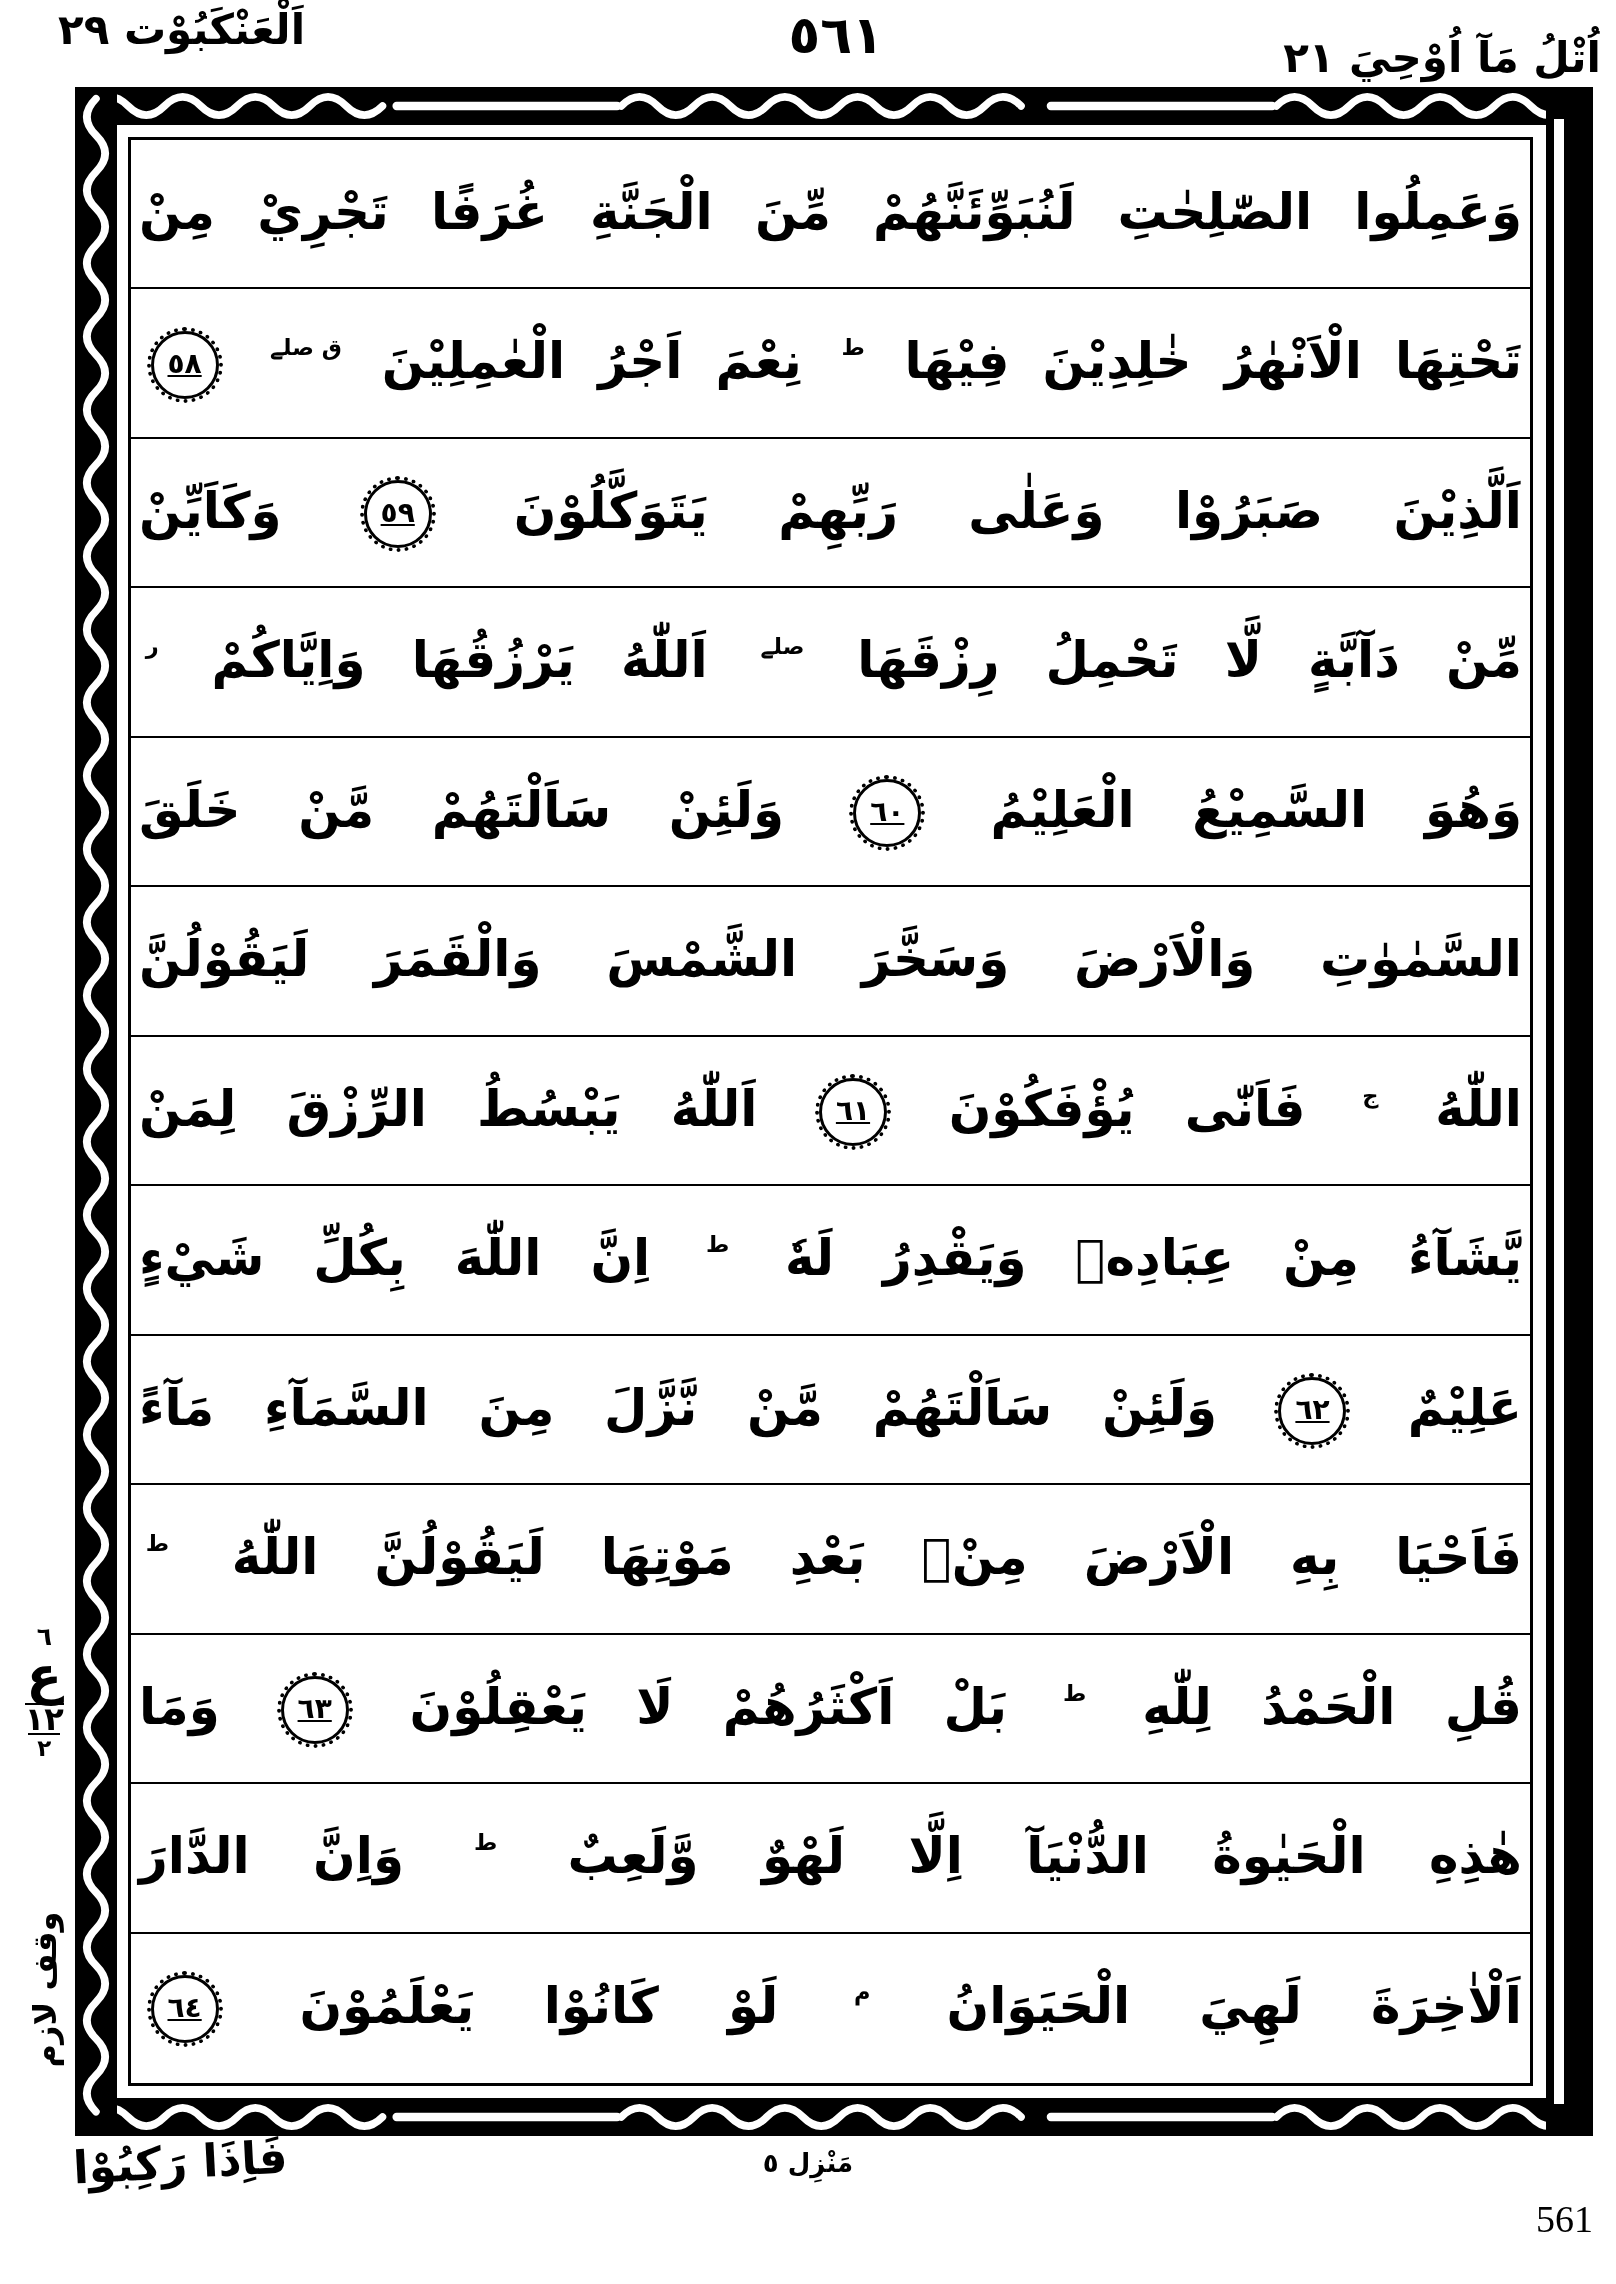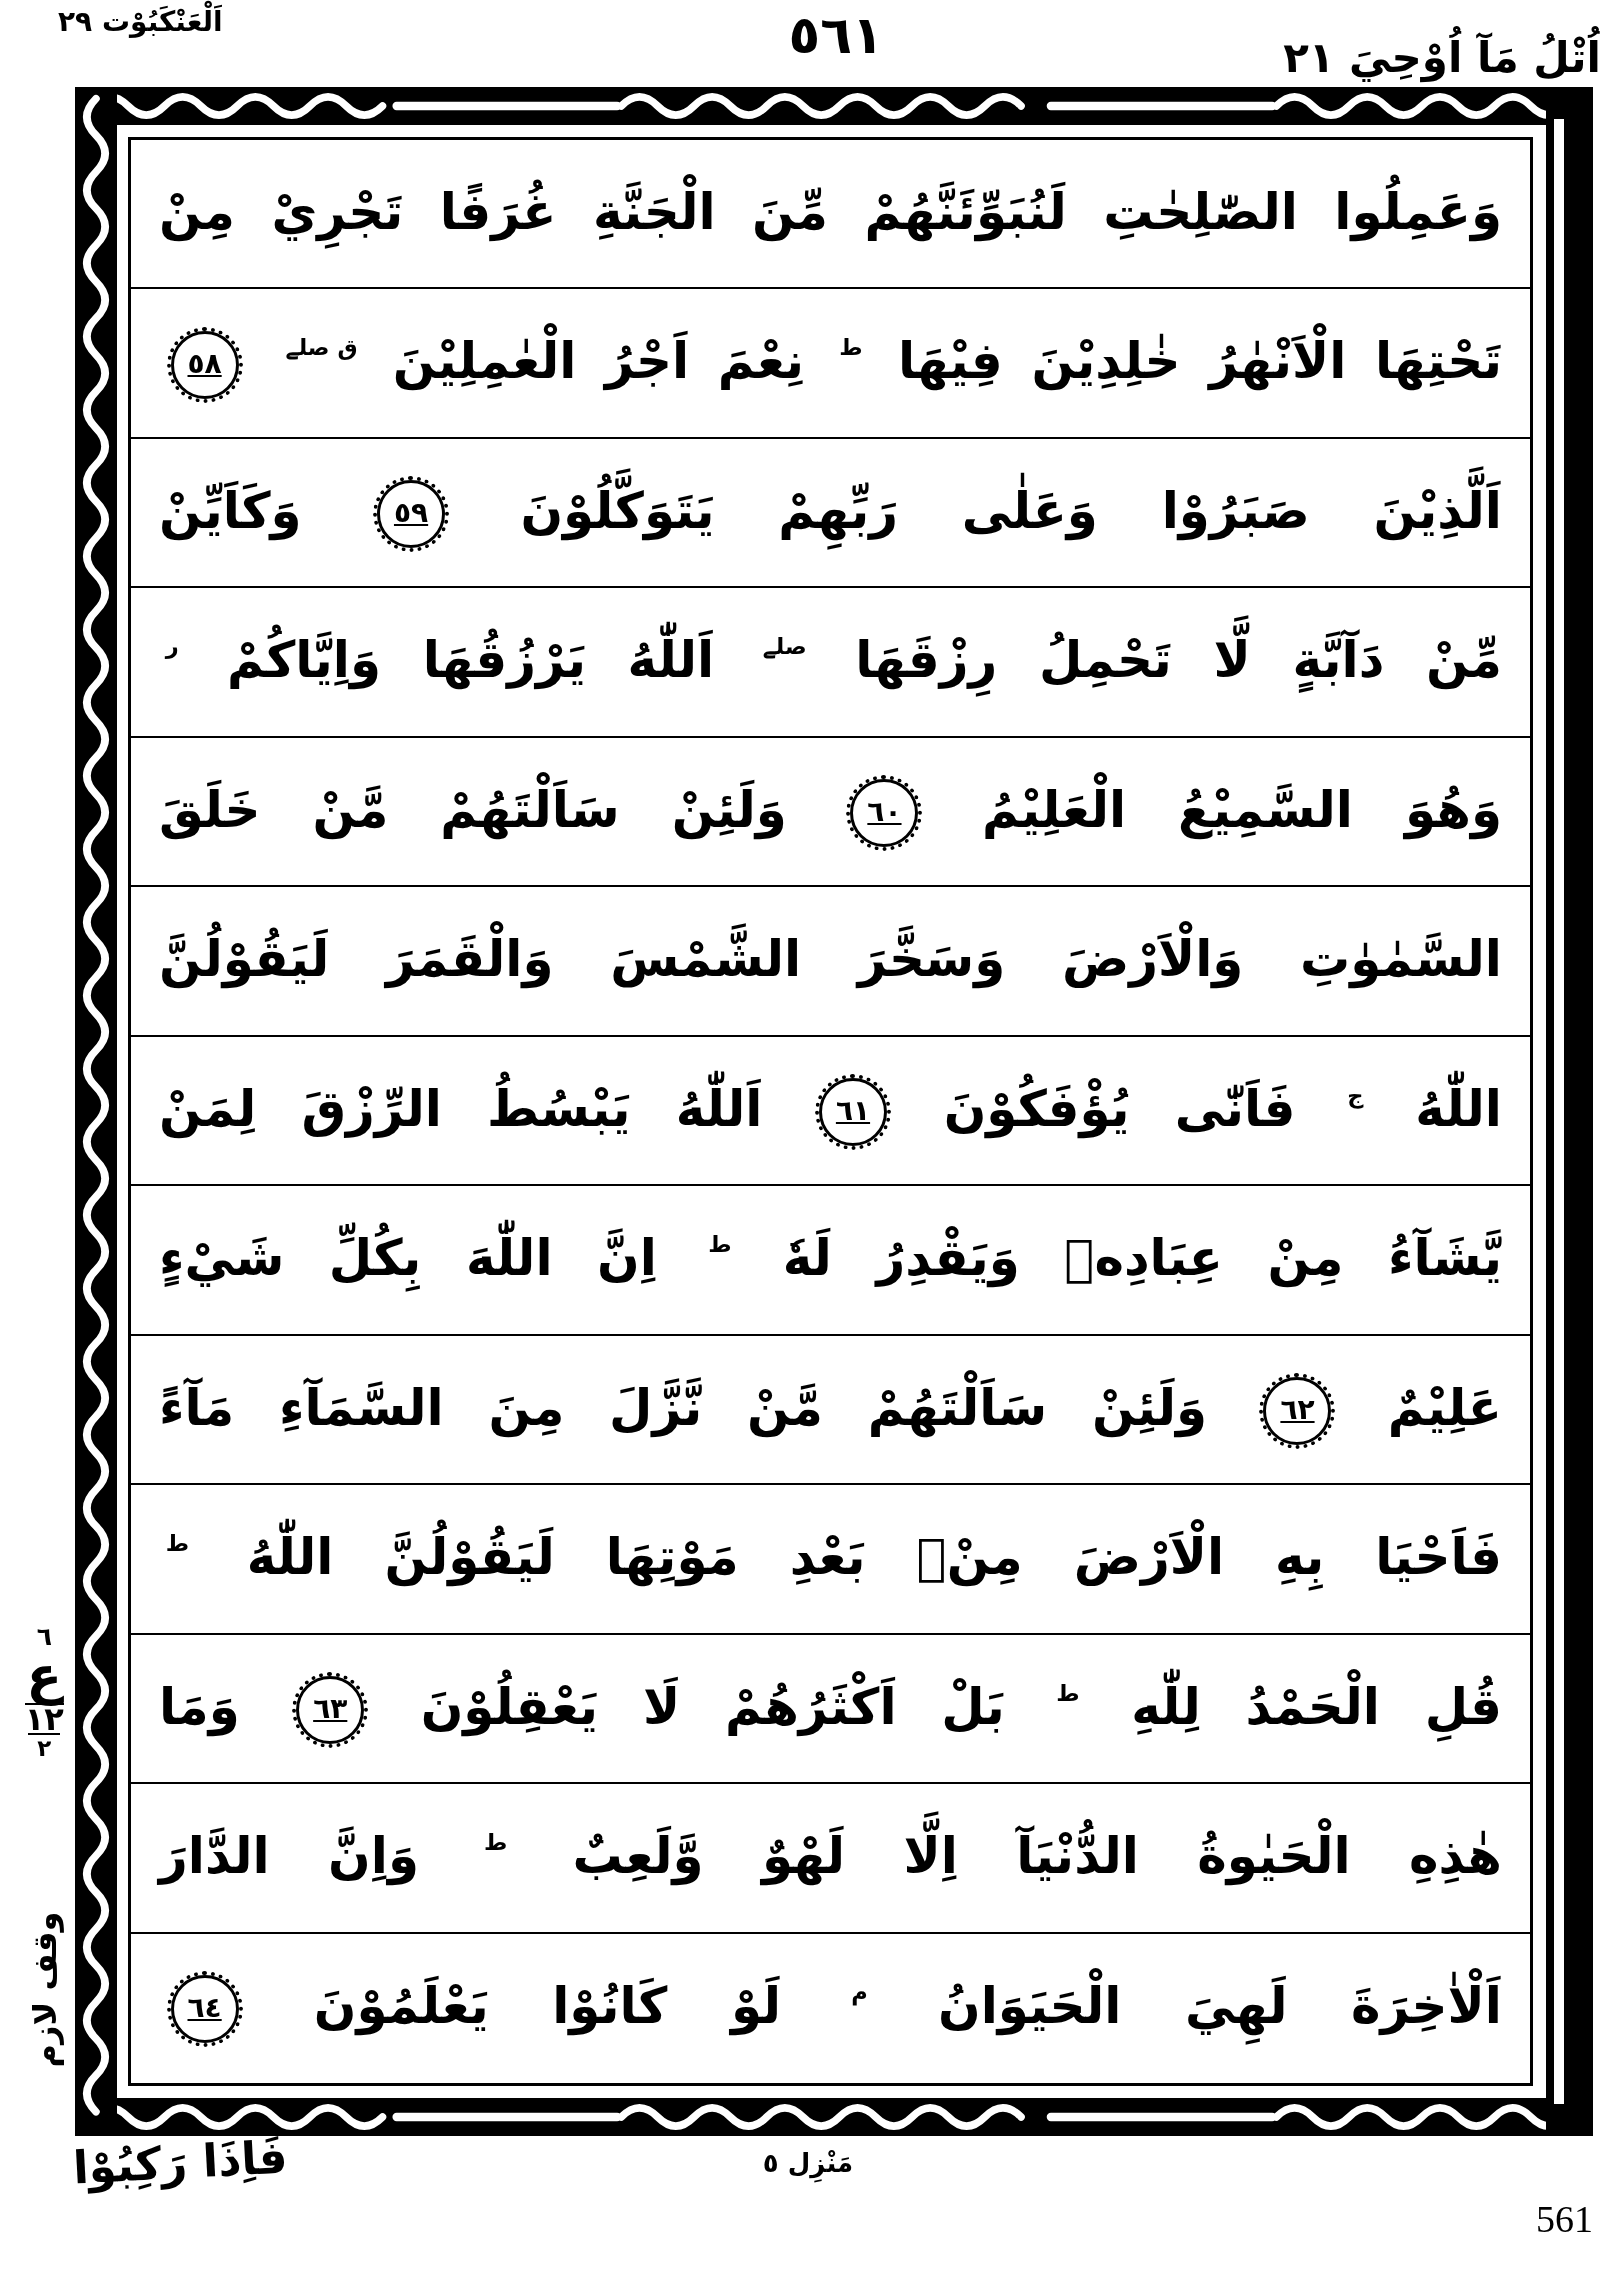--- a/index.html
+++ b/index.html
@@ -6,21 +6,21 @@
   #page{
     position:relative;
     width:1616px;height:2284px;
     background:#ffffff;
     overflow:hidden;
     font-family:"DejaVu Sans", sans-serif;
     color:#000;
   }
   
   .hdr{position:absolute;top:5px;font-weight:bold;direction:rtl;white-space:nowrap;}
-  #hdr-surah{left:58px;font-size:28px;}
+  #hdr-surah{left:58px;font-size:42px;}
   #hdr-pagenum{left:50%;transform:translateX(-50%);font-size:52px;letter-spacing:5px;margin-left:28px;}
   #hdr-juz{right:15px;font-size:42px;margin-top:28px;}
   
   #frame{position:absolute;left:75px;top:87px;width:1518px;height:2049px;}
   .band{position:absolute;background:#000;}
   #band-top{left:0;top:0;width:1518px;height:38px;}
   #band-bottom{left:0;bottom:0;width:1518px;height:38px;}
   #band-left{left:0;top:0;width:42px;height:2049px;}
   #band-right{right:0;top:0;width:47px;height:2049px;}
   #band-right .stripe{position:absolute;left:7.5px;top:32px;bottom:32px;width:10.8px;background:#fff;}
@@ -32,21 +32,21 @@
     display:grid;
     grid-template-rows:repeat(13,1fr);
   }
   .qline{
     direction:rtl;
     text-align:justify;
     text-align-last:justify;
     font-weight:bold;
     font-size:50px;
     line-height:145px;
-    padding:0 28px;
+    padding:0 8px;
     border-bottom:2.5px solid #000;
     overflow:hidden;
     white-space:nowrap;
   }
   .qline:last-child{border-bottom:none;}
   .ayah{
     display:inline-block;
     width:68px;height:68px;
     box-sizing:border-box;
     border:3.3px solid #000;

